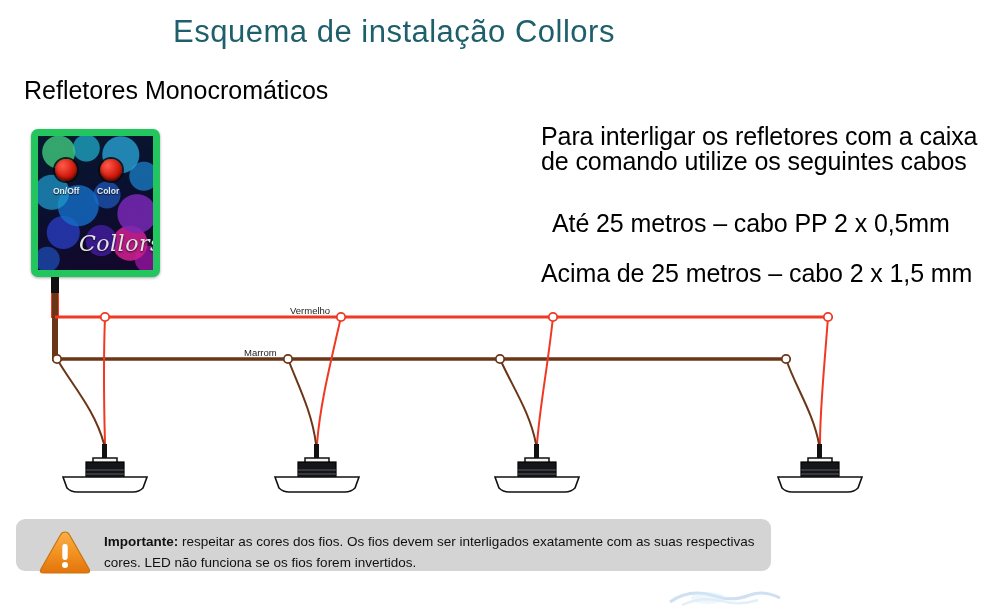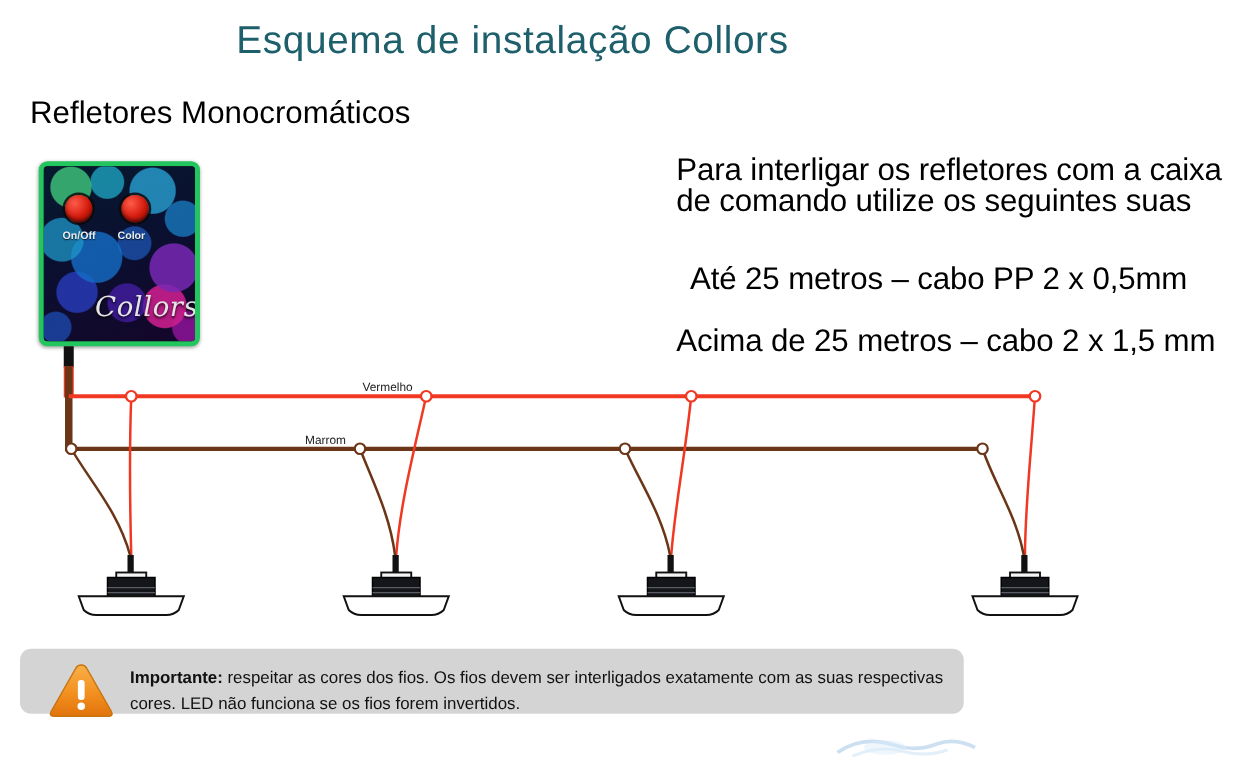--- a/index.html
+++ b/index.html
@@ -19,21 +19,20 @@
   #page-title {
     position: absolute;
     left: 0;
     top: 14px;
     width: 788px;
     text-align: center;
     font-size: 31px;
     color: #1d5f6a;
     letter-spacing: 0.5px;
     white-space: nowrap;
-    margin-left: 16px;
   }
 
   #section-subtitle {
     position: absolute;
     left: 24px;
     top: 76px;
     font-size: 25px;
     color: #000000;
     white-space: nowrap;
   }
@@ -52,21 +51,21 @@
   #info-line-3 { left: 541px; top: 259px; }
 
   
   #control-box {
     position: absolute;
     left: 31px;
     top: 129px;
     width: 129px;
     height: 148px;
     border-radius: 7px;
-    border: 4px solid #22c55e;
+    border: 7px solid #22c55e;
     box-sizing: border-box;
     overflow: hidden;
     background: #05060f;
     box-shadow: 0 1px 3px rgba(0,0,0,.35);
   }
   #control-box-face {
     position: absolute;
     inset: 0;
     background:
       radial-gradient(circle at 18% 12%, rgba(60,190,120,.85) 0 16px, transparent 17px),
@@ -176,21 +175,21 @@
     opacity: .55;
   }
 </style>
 </head>
 <body>
 
 <div id="page-title">Esquema de instalação Collors</div>
 <div id="section-subtitle">Refletores Monocromáticos</div>
 
 <div class="info-line" id="info-line-0">Para interligar os refletores com a caixa</div>
-<div class="info-line" id="info-line-1">de comando utilize os seguintes suas</div>
+<div class="info-line" id="info-line-1">de comando utilize os seguintes cabos</div>
 <div class="info-line" id="info-line-2">Até 25 metros – cabo PP 2 x 0,5mm</div>
 <div class="info-line" id="info-line-3">Acima de 25 metros – cabo 2 x 1,5 mm</div>
 
 <div id="control-box">
   <div id="control-box-face"></div>
   <div class="box-btn" id="box-btn-onoff"></div>
   <div class="box-btn" id="box-btn-color"></div>
   <div class="box-btn-label" id="box-label-onoff">On/Off</div>
   <div class="box-btn-label" id="box-label-color">Color</div>
   <div id="box-brand">Collors</div>

